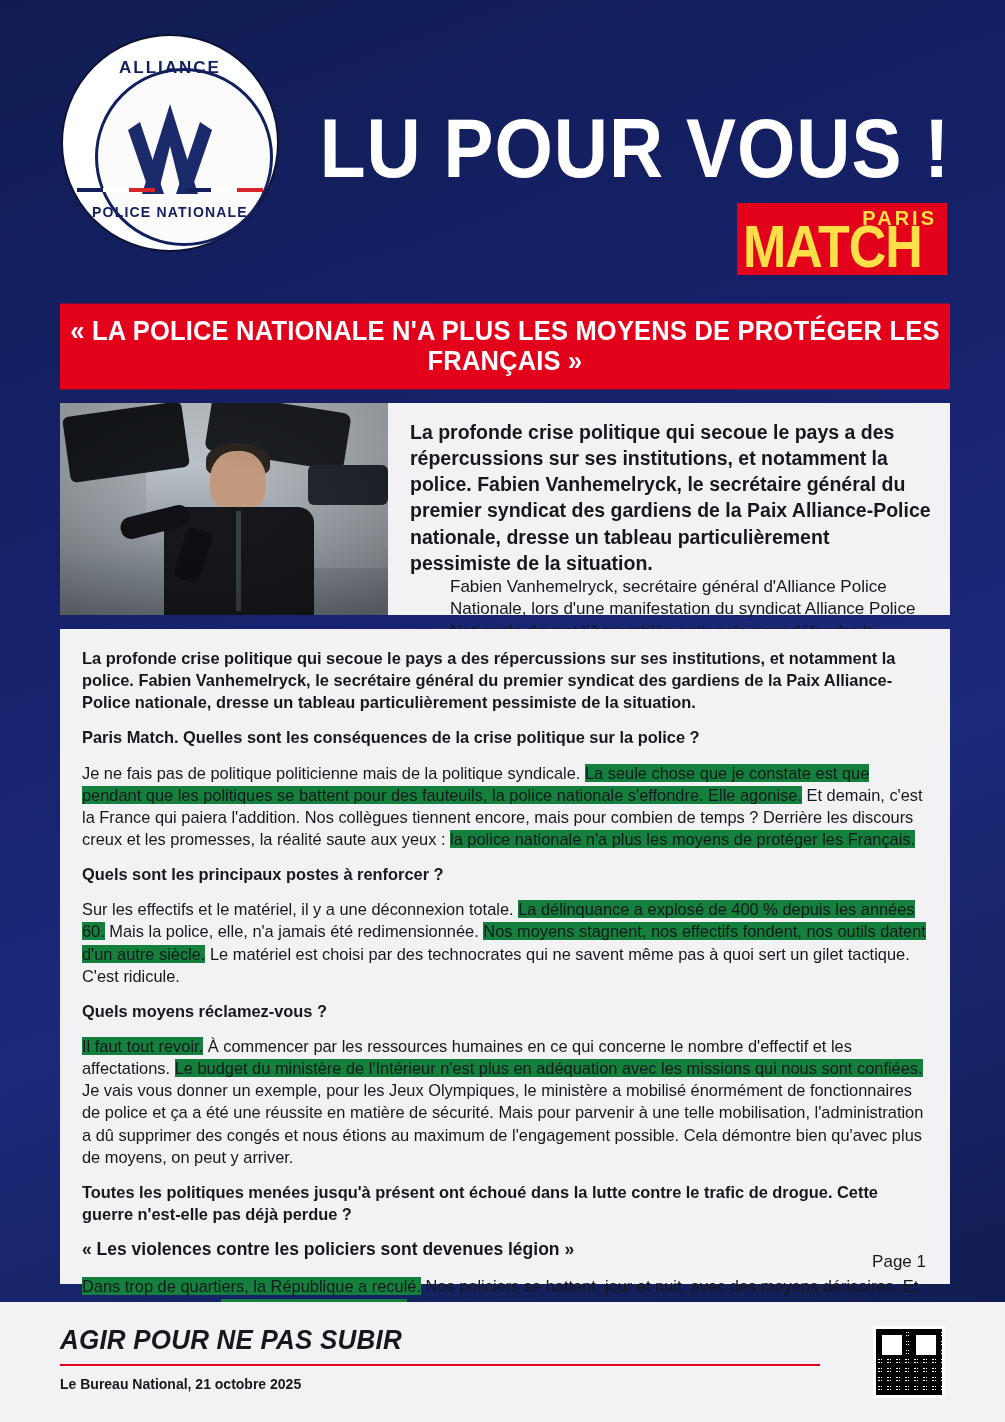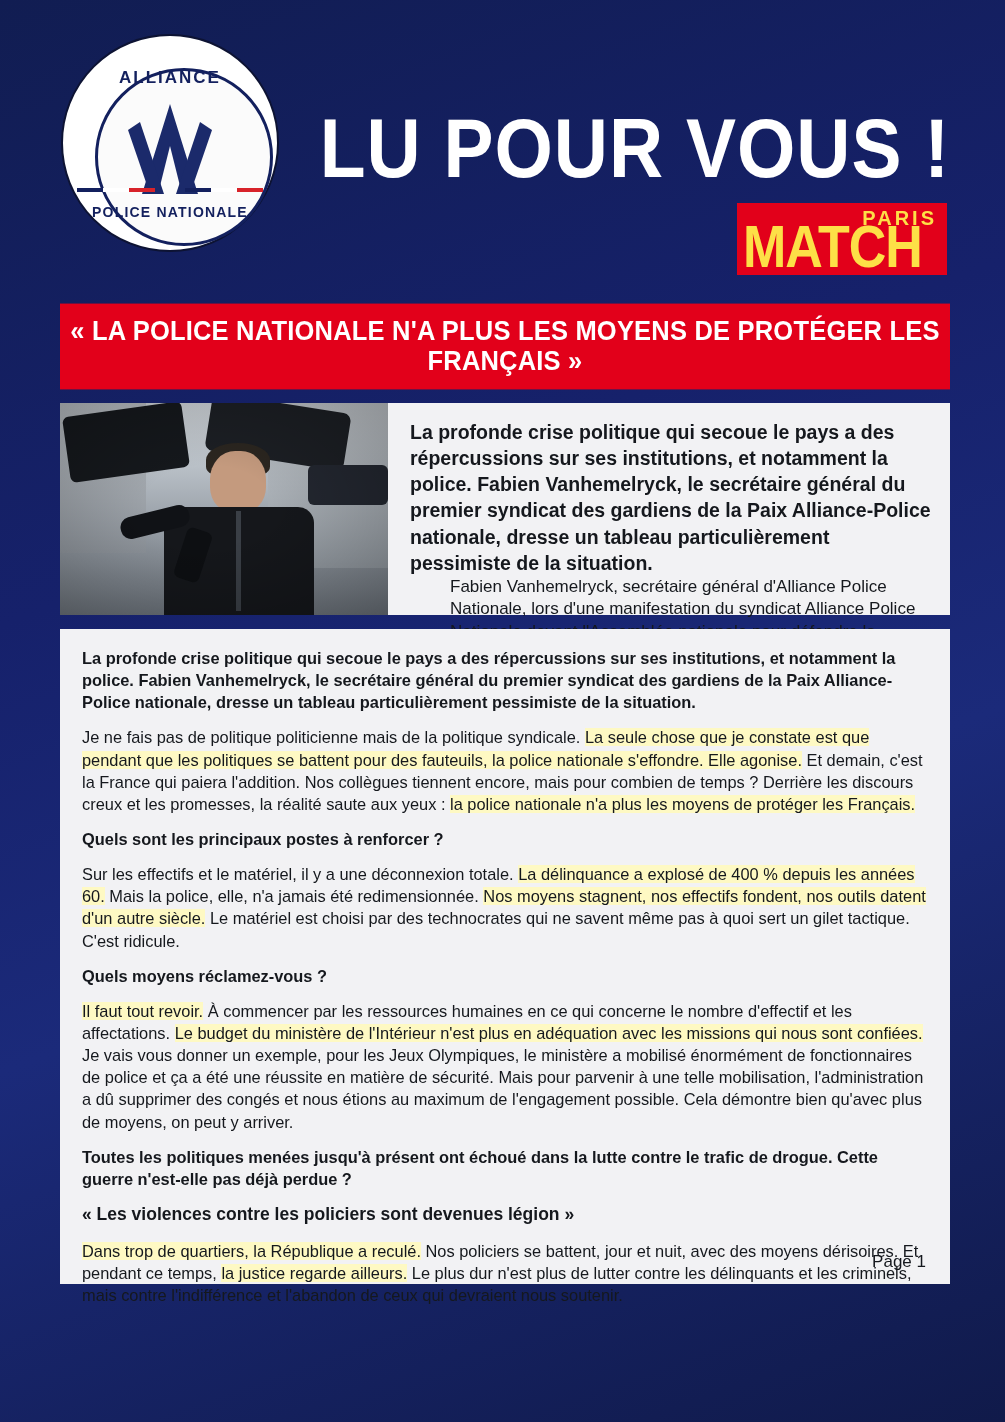--- a/index.html
+++ b/index.html
@@ -60,21 +60,21 @@
   }
   .logo-text-top, .logo-text-bottom {
     position: absolute;
     left: 0; right: 0;
     text-align: center;
     font-weight: bold;
     color: #13205e;
     font-size: 17px;
     letter-spacing: 2px;
   }
-  .logo-text-top { top: 26px; }
+  .logo-text-top { top: 16px; }
   .logo-text-bottom { bottom: 24px; font-size: 14px; letter-spacing: 1.2px; }
   .flag-bar { position: absolute; bottom: 52px; left: 50%; transform: translateX(-50%); display: flex; }
   .flag { width: 26px; height: 4px; }
   .flag.b { background: #13205e; }
   .flag.w { background: #ffffff; }
   .flag.r { background: #d8232a; }
   .flag-gap { width: 30px; }
 
   .header-right {
     flex: 1;
@@ -204,21 +204,21 @@
     position: relative;
   }
   .p {
     font-size: 16.4px;
     line-height: 1.35;
     color: #15181d;
     margin: 0 0 13px 0;
   }
   .p.bold { font-weight: bold; }
   .p.q { font-weight: bold; font-size: 17.5px; }
-  .hl { background: #fef9c3; }
+  .hl { background: #15803d; }
   .page-num {
     position: absolute;
     right: 24px;
     bottom: 12px;
     font-size: 17px;
     font-weight: normal;
     color: #15181d;
   }
 
   
@@ -333,34 +333,43 @@
     <div class="lead-text-col">
       <div class="lead-text">La profonde crise politique qui secoue le pays a des répercussions sur ses institutions, et notamment la police. Fabien Vanhemelryck, le secrétaire général du premier syndicat des gardiens de la Paix Alliance-Police nationale, dresse un tableau particulièrement pessimiste de la situation.</div>
       <div class="caption">Fabien Vanhemelryck, secrétaire général d'Alliance Police Nationale, lors d'une manifestation du syndicat Alliance Police Nationale devant l'Assemblée nationale pour défendre la profession et les moyens policiers pour le budget 2025, à Paris, le 4 février 2025</div>
     </div>
   </div>
 
   <div class="body-card">
 
     <p class="p bold">La profonde crise politique qui secoue le pays a des répercussions sur ses institutions, et notamment la police. Fabien Vanhemelryck, le secrétaire général du premier syndicat des gardiens de la Paix Alliance-Police nationale, dresse un tableau particulièrement pessimiste de la situation.</p>
 
+    <p class="p bold">Paris Match. Quelles sont les conséquences de la crise politique sur la police ?</p>
 
     <p class="p"><span>Je ne fais pas de politique politicienne mais de la politique syndicale. </span><span class="hl">La seule chose que je constate est que pendant que les politiques se battent pour des fauteuils, la police nationale s'effondre. Elle agonise.</span><span> Et demain, c'est la France qui paiera l'addition. Nos collègues tiennent encore, mais pour combien de temps ? Derrière les discours creux et les promesses, la réalité saute aux yeux : </span><span class="hl">la police nationale n'a plus les moyens de protéger les Français.</span></p>
 
     <p class="p bold">Quels sont les principaux postes à renforcer ?</p>
 
     <p class="p"><span>Sur les effectifs et le matériel, il y a une déconnexion totale. </span><span class="hl">La délinquance a explosé de 400 % depuis les années 60.</span><span> Mais la police, elle, n'a jamais été redimensionnée. </span><span class="hl">Nos moyens stagnent, nos effectifs fondent, nos outils datent d'un autre siècle.</span><span> Le matériel est choisi par des technocrates qui ne savent même pas à quoi sert un gilet tactique. C'est ridicule.</span></p>
 
     <p class="p bold">Quels moyens réclamez-vous ?</p>
 
     <p class="p"><span class="hl">Il faut tout revoir.</span><span> À commencer par les ressources humaines en ce qui concerne le nombre d'effectif et les affectations. </span><span class="hl">Le budget du ministère de l'Intérieur n'est plus en adéquation avec les missions qui nous sont confiées.</span><span> Je vais vous donner un exemple, pour les Jeux Olympiques, le ministère a mobilisé énormément de fonctionnaires de police et ça a été une réussite en matière de sécurité. Mais pour parvenir à une telle mobilisation, l'administration a dû supprimer des congés et nous étions au maximum de l'engagement possible. Cela démontre bien qu'avec plus de moyens, on peut y arriver.</span></p>
 
     <p class="p bold">Toutes les politiques menées jusqu'à présent ont échoué dans la lutte contre le trafic de drogue. Cette guerre n'est-elle pas déjà perdue ?</p>
 
     <p class="p q">« Les violences contre les policiers sont devenues légion »</p>
 
     <p class="p"><span class="hl">Dans trop de quartiers, la République a reculé.</span><span> Nos policiers se battent, jour et nuit, avec des moyens dérisoires. Et pendant ce temps, </span><span class="hl">la justice regarde ailleurs.</span><span> Le plus dur n'est plus de lutter contre les délinquants et les criminels, mais contre l'indifférence et l'abandon de ceux qui devraient nous soutenir.</span></p>
 
     <div class="page-num">Page 1</div>
   </div>
 
+  <div class="footer">
+    <div class="footer-left">
+      <div class="slogan">AGIR POUR NE PAS SUBIR</div>
+      <div class="footer-rule"></div>
+      <div class="footer-sub">Le Bureau National, 21 octobre 2025</div>
+    </div>
+    <div class="qr"></div>
+  </div>
 
 </div>
 
 </body></html>

